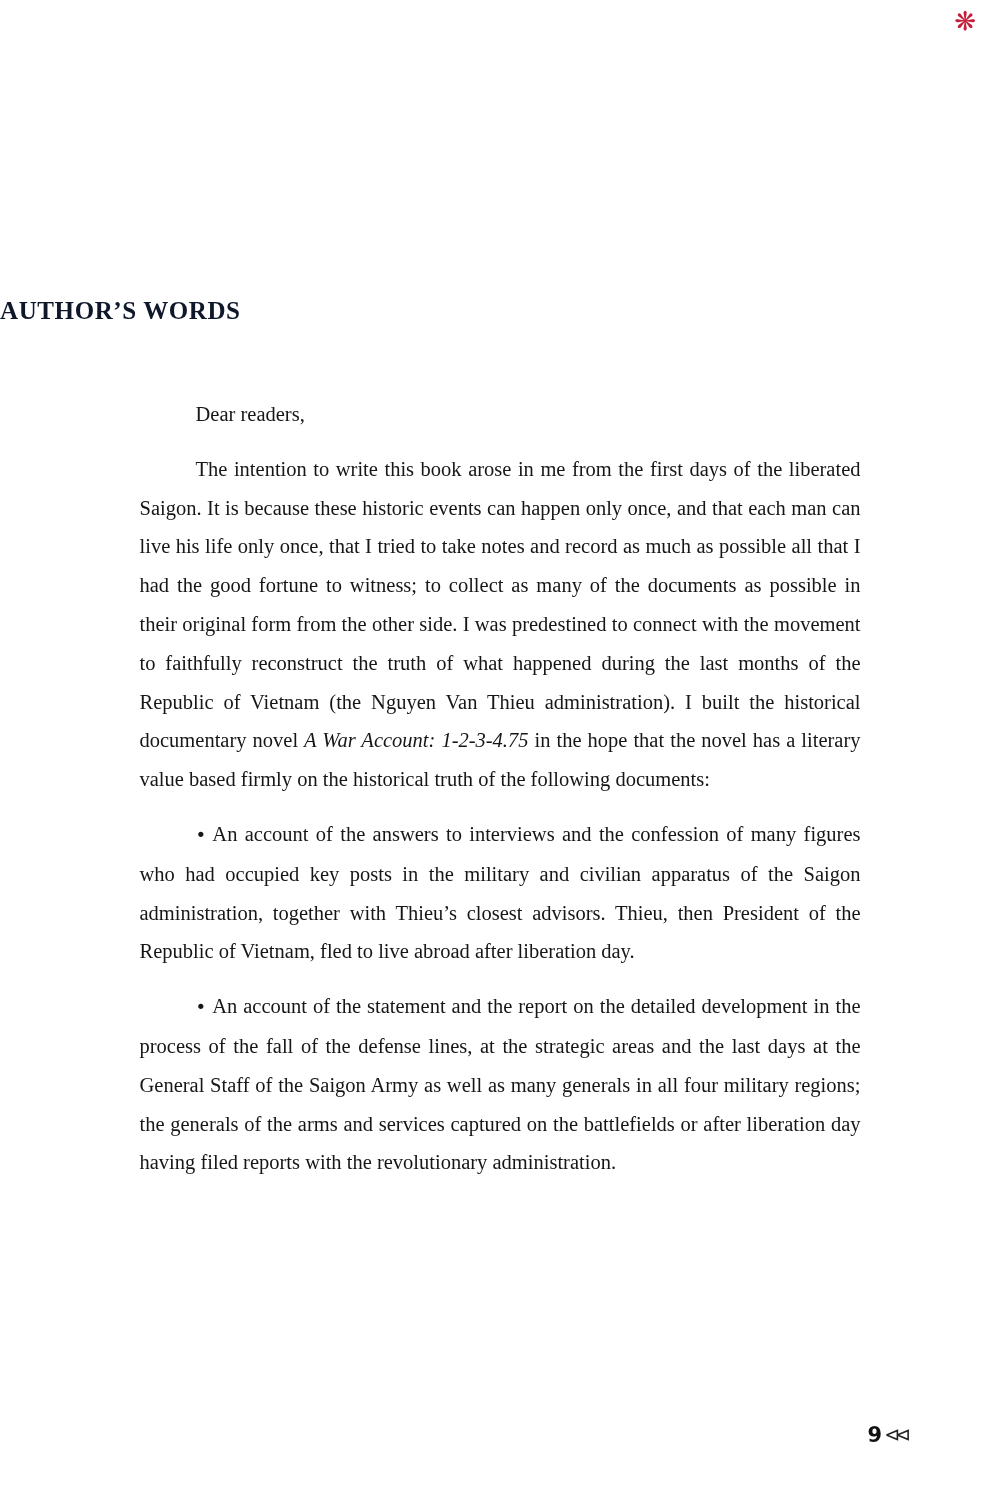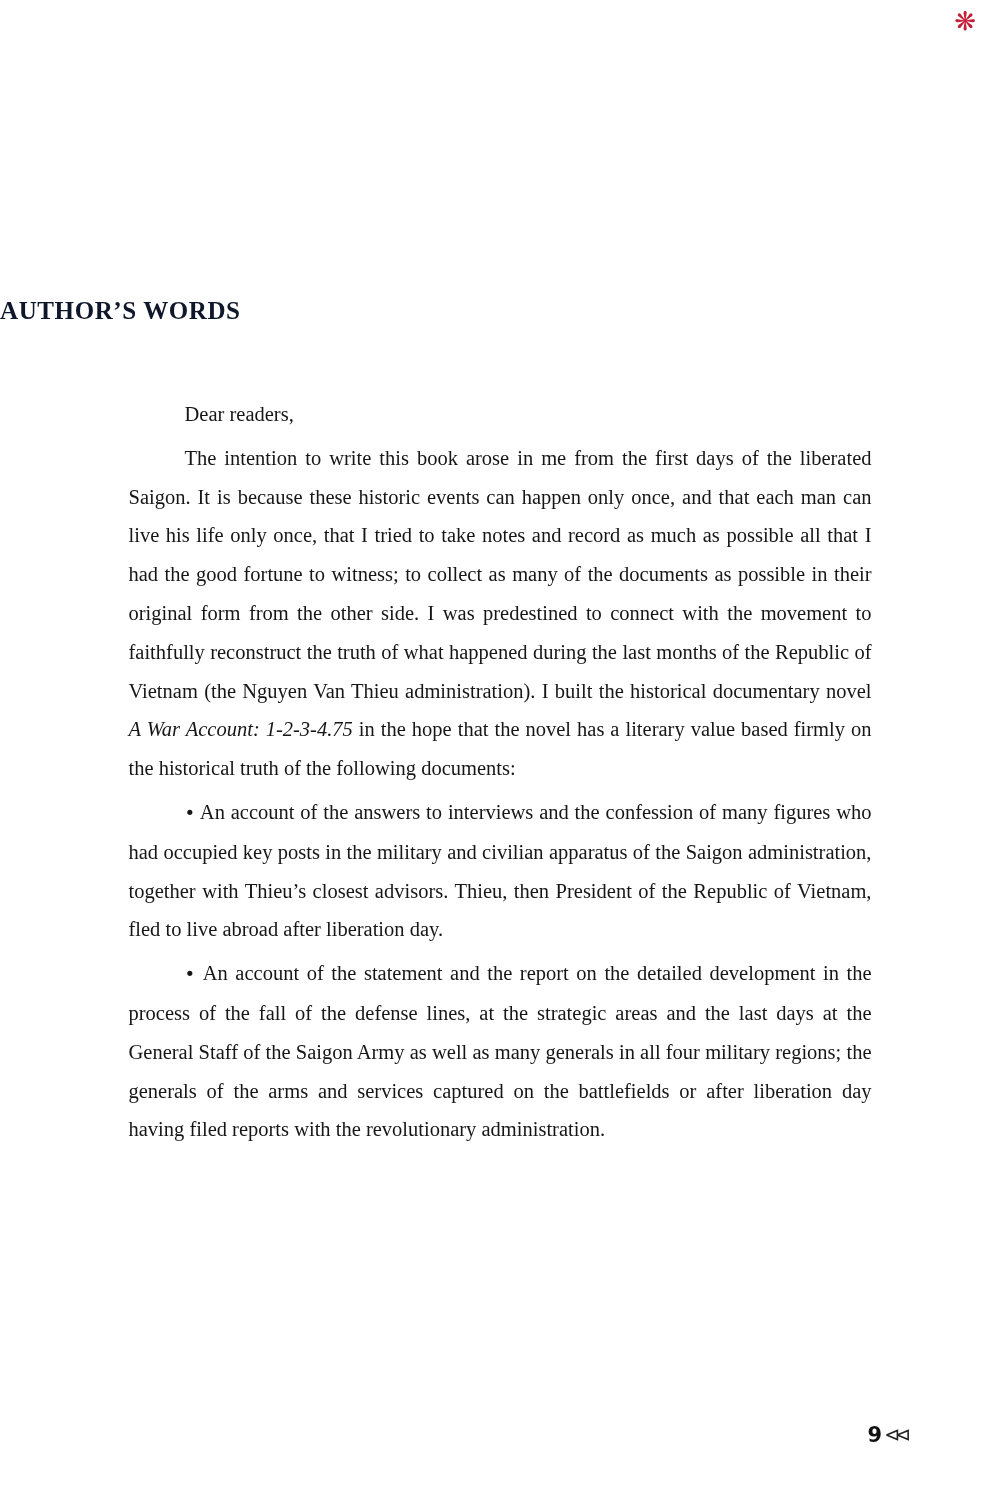--- a/index.html
+++ b/index.html
@@ -34,21 +34,21 @@
   .body {
     width: 753px;
     margin: 70px auto 0 auto;
     font-size: 20.5px;
     line-height: 38.8px;
     text-align: justify;
     color: #161616;
   }
   .body p {
     text-indent: 56px;
-    margin: 5px;
+    margin: 16px;
   }
   .body p.salutation {
     text-align: left;
   }
   em.book-title {
     font-style: italic;
   }
   .bullet {
     font-family: "DejaVu Sans", sans-serif;
     font-size: 18px;

